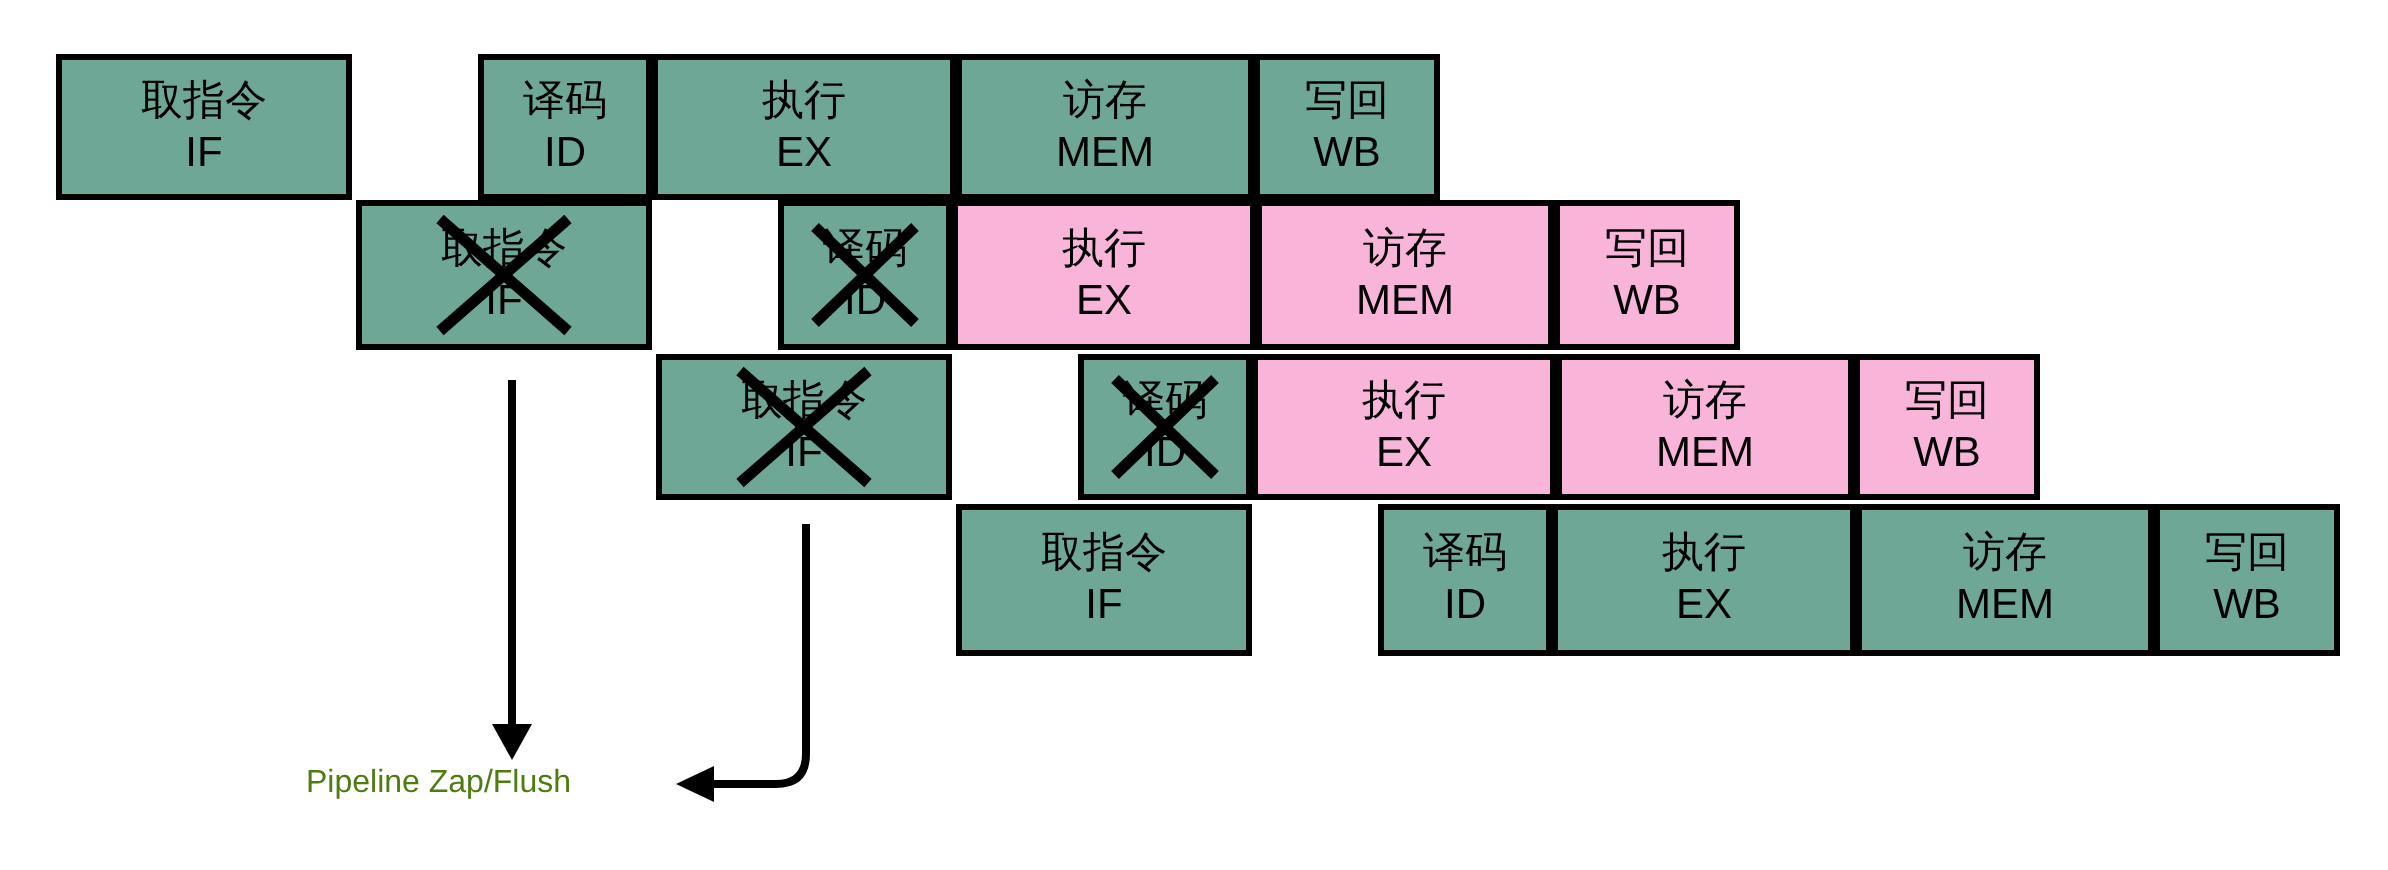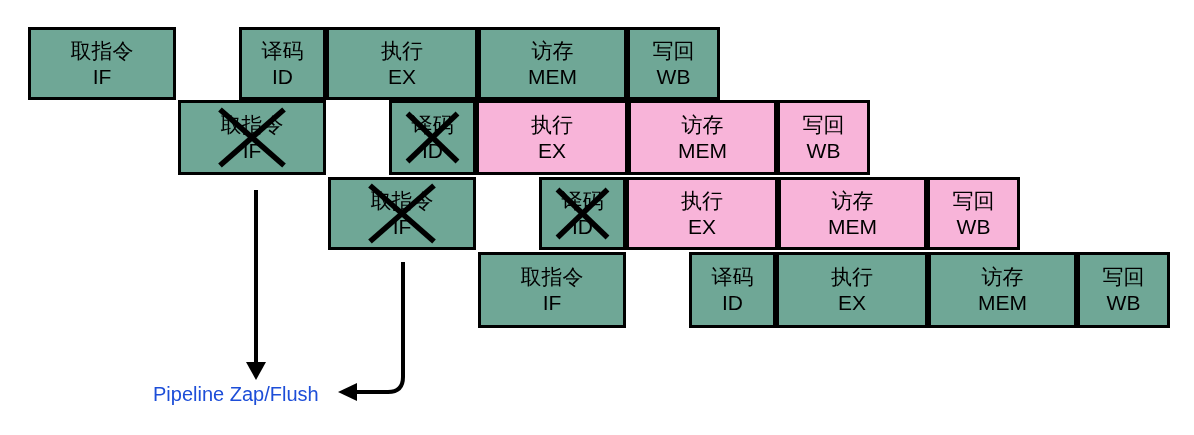--- a/index.html
+++ b/index.html
@@ -10,21 +10,21 @@
   }
   .canvas{position:relative;width:1194px;height:435px;overflow:hidden;background:#ffffff;border-radius:17px;}
   .stage-box{
     position:absolute;box-sizing:border-box;border:3px solid #000;
     display:flex;flex-direction:column;align-items:center;justify-content:center;
     text-align:center;color:#000;font-size:21px;line-height:26px;
   }
   #overlay{position:absolute;left:0;top:0;pointer-events:none;}
   .flush-label{
     position:absolute;left:153px;top:383px;
-    font-size:20px;color:#1d4ed8;white-space:nowrap;
+    font-size:16px;color:#4d7c0f;white-space:nowrap;
   }
 </style>
 </head>
 <body>
 
 <div class="canvas">
   <div id="boxes">
       <div class="stage-box" style="left: 28px; top: 27px; width: 148px; height: 73px; background: rgb(111, 167, 150); border-color: rgb(0, 0, 0); color: rgb(0, 0, 0);">
         <div>取指令</div>
         <div>IF</div>

